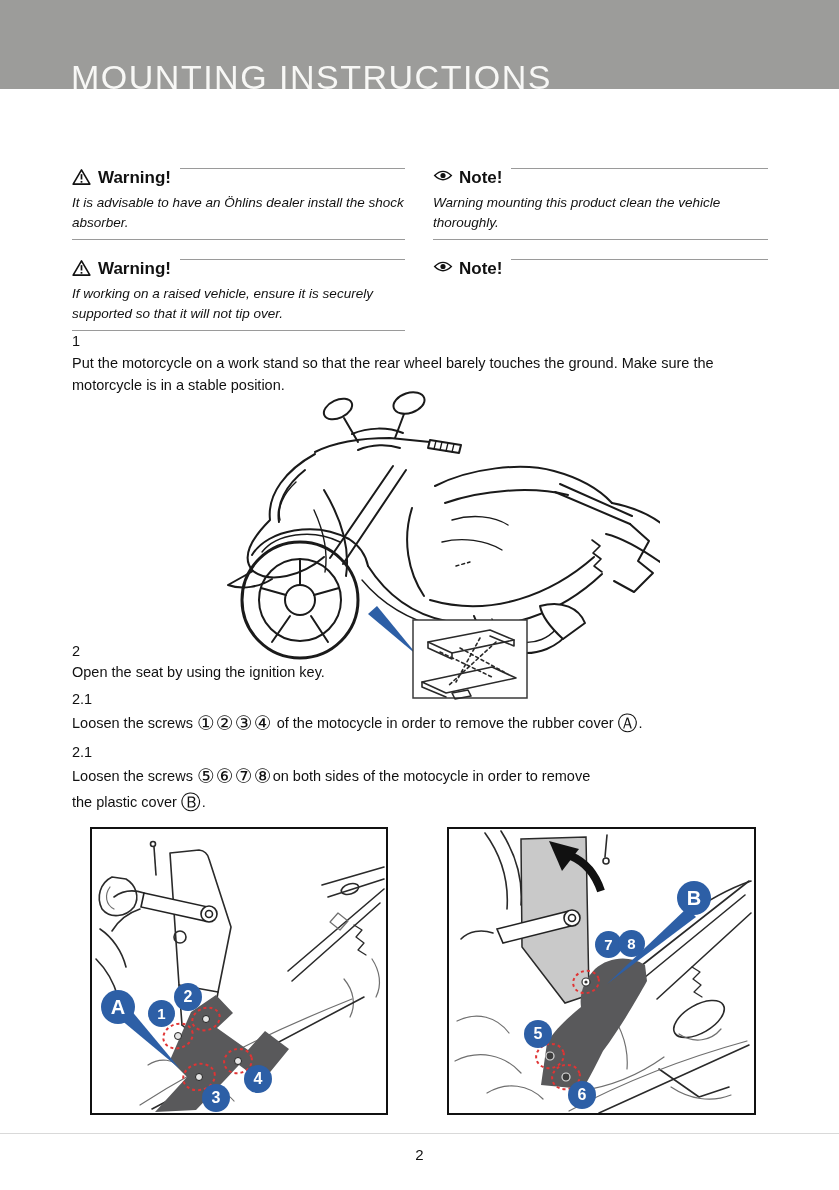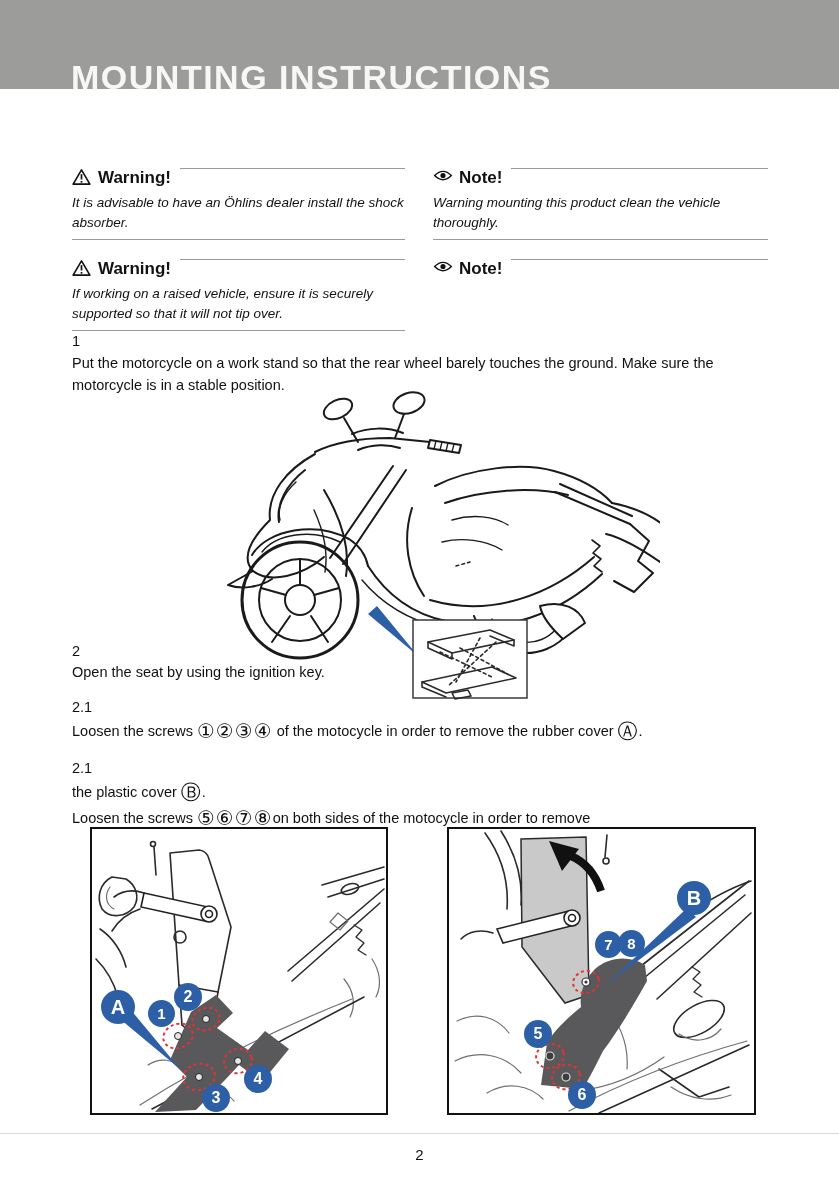--- a/index.html
+++ b/index.html
@@ -1,42 +1,42 @@
 <!DOCTYPE html>
 <html style="--hdr: #9c9c9a; --title: #f7f7f5; --blue: #2d5fa6; --cover: #59595b; --panel: #c9c9c9; --red: #e03434; --rule: #9a9a9a;"><head>
 <meta charset="utf-8">
 <style>
   html,body{margin:0;padding:0;background:#ffffff;}
   .page{position:relative;width:839px;height:1190px;background:#fff;overflow:hidden;
         font-family:"Liberation Sans","DejaVu Sans",sans-serif;color:#111;}
 
   
   .hdr{position:absolute;left:0;top:0;width:839px;height:89px;background:var(--hdr,#9c9c9a);overflow:hidden;}
-  .hdr h1{position:absolute;left:71px;bottom:-8px;margin:0;font-size:34px;font-weight:bold;
+  .hdr h1{position:absolute;left:71px;bottom:-8px;margin:0;font-size:34px;font-weight:normal;
           letter-spacing:1.5px;color:var(--title,#f7f7f5);white-space:nowrap;}
 
   
   .col{position:absolute;top:168px;}
   .col.left{left:72px;width:333px;}
   .col.right{left:433px;width:335px;}
   .notice{margin-bottom:19px;}
   .nhead{display:flex;align-items:flex-start;height:22px;}
   .nhead .ttl{font-size:17px;font-weight:bold;line-height:20px;margin-left:7px;white-space:nowrap;}
   .nhead .rule{flex:1;border-bottom:1px solid var(--rule,#9a9a9a);margin-left:9px;margin-bottom:3px;}
   .nbody{margin:3px 0 4px 0;font-style:italic;font-size:13.5px;line-height:20px;
          border-bottom:1px solid var(--rule,#9a9a9a);padding-bottom:6px;}
   .icn{display:inline-block;width:19px;height:18px;flex:0 0 auto;margin-bottom:1px;}
 
   
   .step1{position:absolute;left:72px;top:331px;width:700px;font-size:14.5px;line-height:22px;}
   .slabel{line-height:21px;}
   .steps2{position:absolute;left:72px;top:641px;width:720px;font-size:14.5px;}
   .steps2 .sline{line-height:21px;}
   .steps2 .rich{line-height:26px;}
-  .steps2 .mt{margin-top:14px;}
+  .steps2 .mt{margin-top:6px;}
   .circ{font-family:"DejaVu Sans",sans-serif;font-size:20px;line-height:1;vertical-align:-2px;letter-spacing:1px;}
 
   
   .figmain{position:absolute;left:100px;top:390px;width:560px;height:310px;}
   .figbox{position:absolute;border:2px solid #111;background:#fff;}
   .figbox.l{left:90px;top:827px;width:294px;height:284px;}
   .figbox.r{left:447px;top:827px;width:305px;height:284px;}
   .figbox svg{position:absolute;left:0;top:0;}
 
   .callout{position:absolute;border-radius:50%;background:var(--blue,#2d5fa6);color:#fff;
@@ -209,22 +209,22 @@
       </g>
     </svg>
   </div>
 
   <div class="steps2">
     <div class="sline">2</div>
     <div class="sline">Open the seat by using the ignition key.</div>
     <div class="sline mt">2.1</div>
     <div class="rich"><span>Loosen the screws </span><span class="circ">①②③④</span><span> of the motocycle in order to remove the rubber cover </span><span class="circ">Ⓐ</span><span>.</span></div>
     <div class="sline mt">2.1</div>
+    <div class="rich"><span>Loosen the screws </span><span class="circ">⑤⑥⑦⑧</span><span>on both sides of the motocycle in order to remove</span></div>
     <div class="rich"><span>the plastic cover </span><span class="circ">Ⓑ</span><span>.</span></div>
-    <div class="rich"><span>Loosen the screws </span><span class="circ">⑤⑥⑦⑧</span><span>on both sides of the motocycle in order to remove</span></div>
   </div>
 
   <div class="figbox l">
     <svg width="294" height="284" viewBox="0 0 294 284">
       <g class="lb">
         <path d="M62,18 L64,46"></path>
           <circle cx="61" cy="15" r="2.5"></circle>
         <path d="M78,24 L107,21 Q115,22 117,30 L139,98 L126,163 L87,156 Z"></path>
         <circle cx="88" cy="108" r="6"></circle>
         <path d="M126,163 L120,200 M87,156 L90,196"></path>

